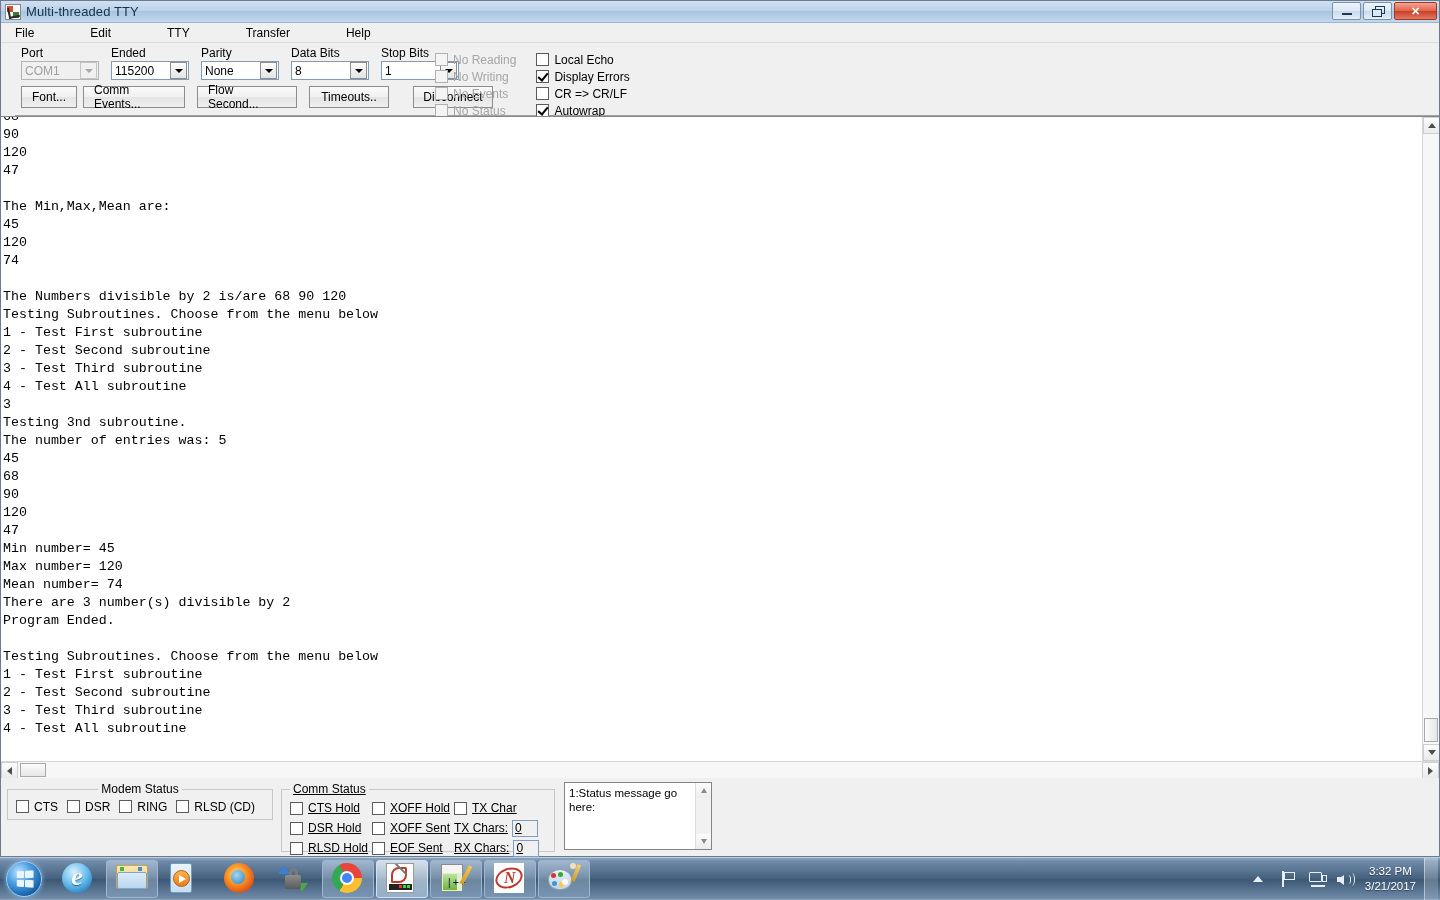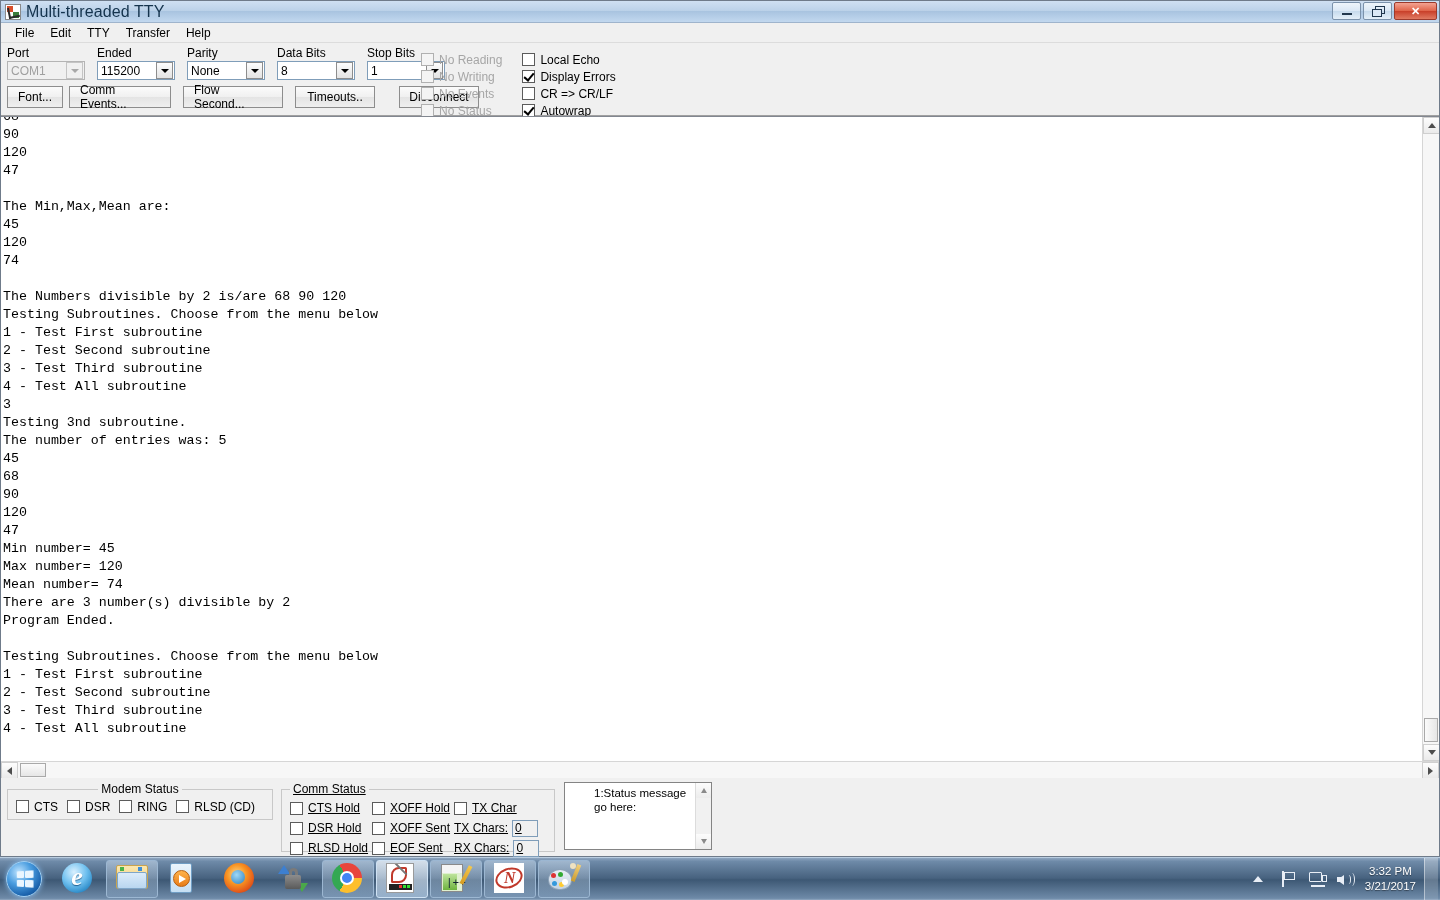--- a/index.html
+++ b/index.html
@@ -40,21 +40,21 @@
     flex: none;
   }
   .title-icon .sq1 { position:absolute; left:1px; top:1px; width:6px; height:6px; background:#d94f2b; }
   .title-icon .sq2 { position:absolute; left:7px; top:7px; width:6px; height:6px; background:#3a7d3a; }
   .title-icon .wire {
     position:absolute; left:2px; top:2px; width:11px; height:11px;
     border-left:2px solid #2a2a2a; border-bottom:2px solid #2a2a2a;
     transform: rotate(-12deg);
   }
   .title-text {
-    font-size: 16px; color: #14334d;
+    font-size: 13px; color: #14334d;
     letter-spacing: .1px;
   }
   .win-buttons {
     position: absolute; right: 2px; top: 1px;
     display: flex; gap: 2px;
   }
   .win-btn {
     width: 29px; height: 18px;
     border: 1px solid #7b92ab;
     border-radius: 2px;
@@ -77,35 +77,37 @@
   .restore-glyph:before { left:3px; top:0; width:8px; height:6px; }
   .restore-glyph:after { left:0; top:3px; width:8px; height:6px; background:linear-gradient(to bottom,#dbe8f5,#dbe8f5); }
 
   
   .menubar {
     height: 20px;
     background: #f0f0f0;
     border-bottom: 1px solid #dcdcdc;
     display: flex; align-items: center;
     padding-left: 6px;
+    gap: 40px;
   }
   .menu-item {
     font-size: 12px; color: #000;
     padding: 2px 8px;
     cursor: default;
   }
 
   
   .toolbar {
     background: #f0f0f0;
     border-bottom: 1px solid #a0a0a0;
     padding: 4px 6px 5px 6px;
     position: relative;
     height: 73px;
     flex: none;
+    margin-left: 14px;
   }
   .fields-row { display: flex; align-items: flex-start; }
   .field-group { margin-right: 12px; }
   .field-label {
     font-size: 12px; color: #000;
     margin-bottom: 1px; line-height: 13px;
   }
   .combo {
     height: 19px;
     border: 1px solid #7f9db9;
@@ -280,21 +282,20 @@
     display: flex;
     margin-left: 1px;
   }
   .status-msg-text {
     flex: 1;
     font-size: 11.5px;
     color: #000;
     padding: 3px 4px;
     line-height: 14px;
     overflow: hidden;
-    margin-left: 25px;
   }
   .status-msg-scroll {
     width: 16px;
     background: #f1f1f1;
     border-left: 1px solid #dcdcdc;
     display:flex; flex-direction:column; justify-content:space-between;
   }
   .sm-btn {
     height:15px; display:flex; align-items:center; justify-content:center;
     background: linear-gradient(to bottom,#fcfcfc,#ececec);

